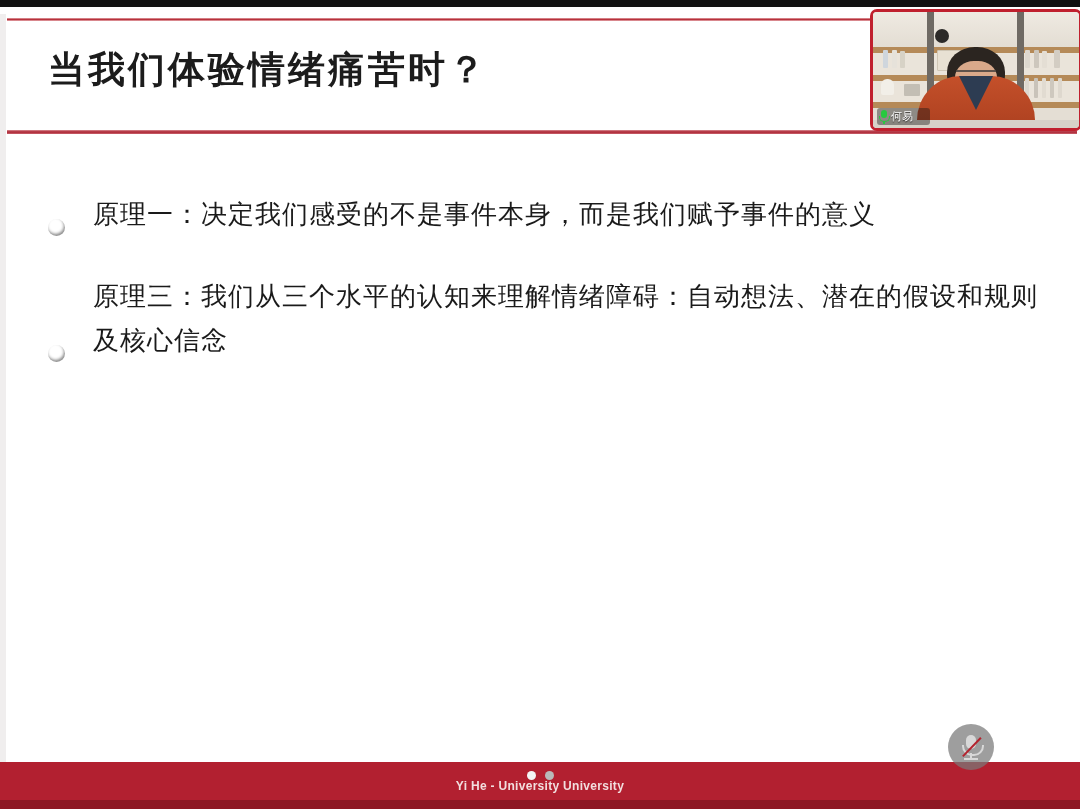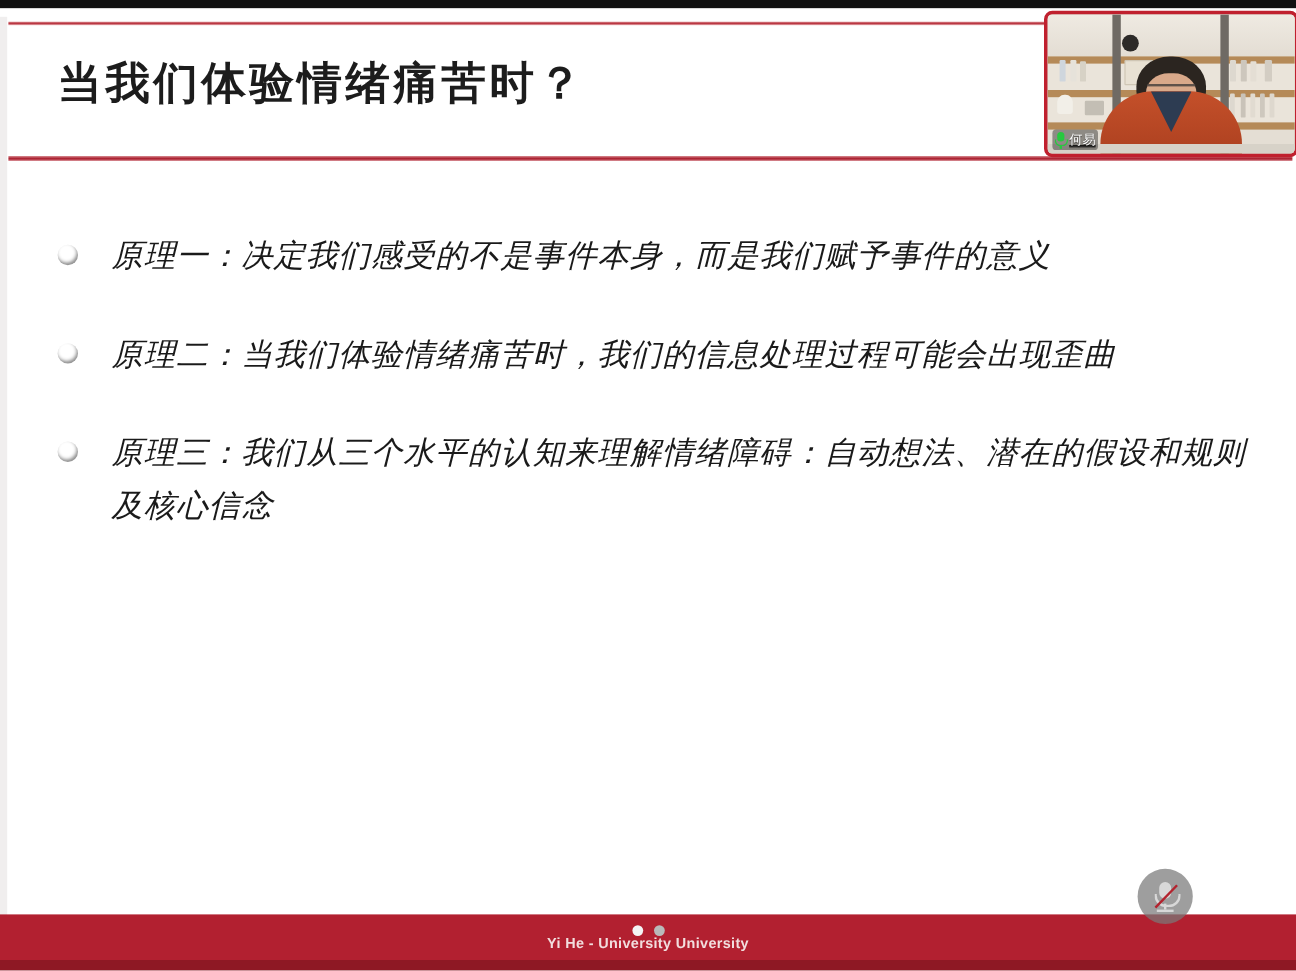--- a/index.html
+++ b/index.html
@@ -52,23 +52,22 @@
     white-space:nowrap;
   }
 
   
   .bullets{
     position:absolute;left:48px;top:185px;width:1000px;
   }
   .bullet-row{
     position:relative;
     display:flex;
-    align-items:flex-start;
+    align-items:flex-end;
     margin-bottom:38px;
-    font-style:italic;
   }
   .bullet-dot{
     flex:0 0 auto;
     width:17px;height:17px;
     margin-top:12px;margin-right:28px;
     border-radius:50%;
     background:radial-gradient(circle at 33% 28%, #ff9f96 0%, #e2ololo 1%, #d0262b 42%, #93121a 78%, #6d0d12 100%);
     box-shadow:inset -1px -2px 3px rgba(0,0,0,.45);
   }
   .bullet-text{
@@ -167,24 +166,23 @@
     background:#2d3c52;
     clip-path:polygon(50% 100%,0 0,100% 0);
   }
   .desk{
     position:absolute;left:0;bottom:0;width:100%;height:8px;
     background:#d7d2c8;
   }
   .name-badge{
     position:absolute;left:4px;bottom:3px;
     display:flex;align-items:center;gap:3px;
-    padding:1px 2px 1px 2px;
+    padding:1px 17px 1px 2px;
     background:rgba(25,25,25,.42);
     border-radius:3px;
-    text-decoration:underline;
   }
   .mic-on{
     width:9px;height:14px;position:relative;flex:0 0 auto;
   }
   .mic-on .cap{
     position:absolute;left:1.5px;top:0;width:6px;height:8px;
     border-radius:3px;background:#27c93f;
   }
   .mic-on .arc{
     position:absolute;left:0;top:6px;width:9px;height:5px;
@@ -245,24 +243,20 @@
 
     <div class="slide-title">当我们体验情绪痛苦时？</div>
 
     <div class="bullets">
 
       <div class="bullet-row">
         <span class="bullet-dot"></span>
         <span class="bullet-text">原理一：决定我们感受的不是事件本身，而是我们赋予事件的意义</span>
       </div>
 
-      <div class="bullet-row">
-        <span class="bullet-dot"></span>
-        <span class="bullet-text">原理二：当我们体验情绪痛苦时，我们的信息处理过程可能会出现歪曲</span>
-      </div>
 
       <div class="bullet-row">
         <span class="bullet-dot"></span>
         <span class="bullet-text">原理三：我们从三个水平的认知来理解情绪障碍：自动想法、潜在的假设和规则及核心信念</span>
       </div>
 
     </div>
   </div>
 
   <div class="footer-band"></div>

